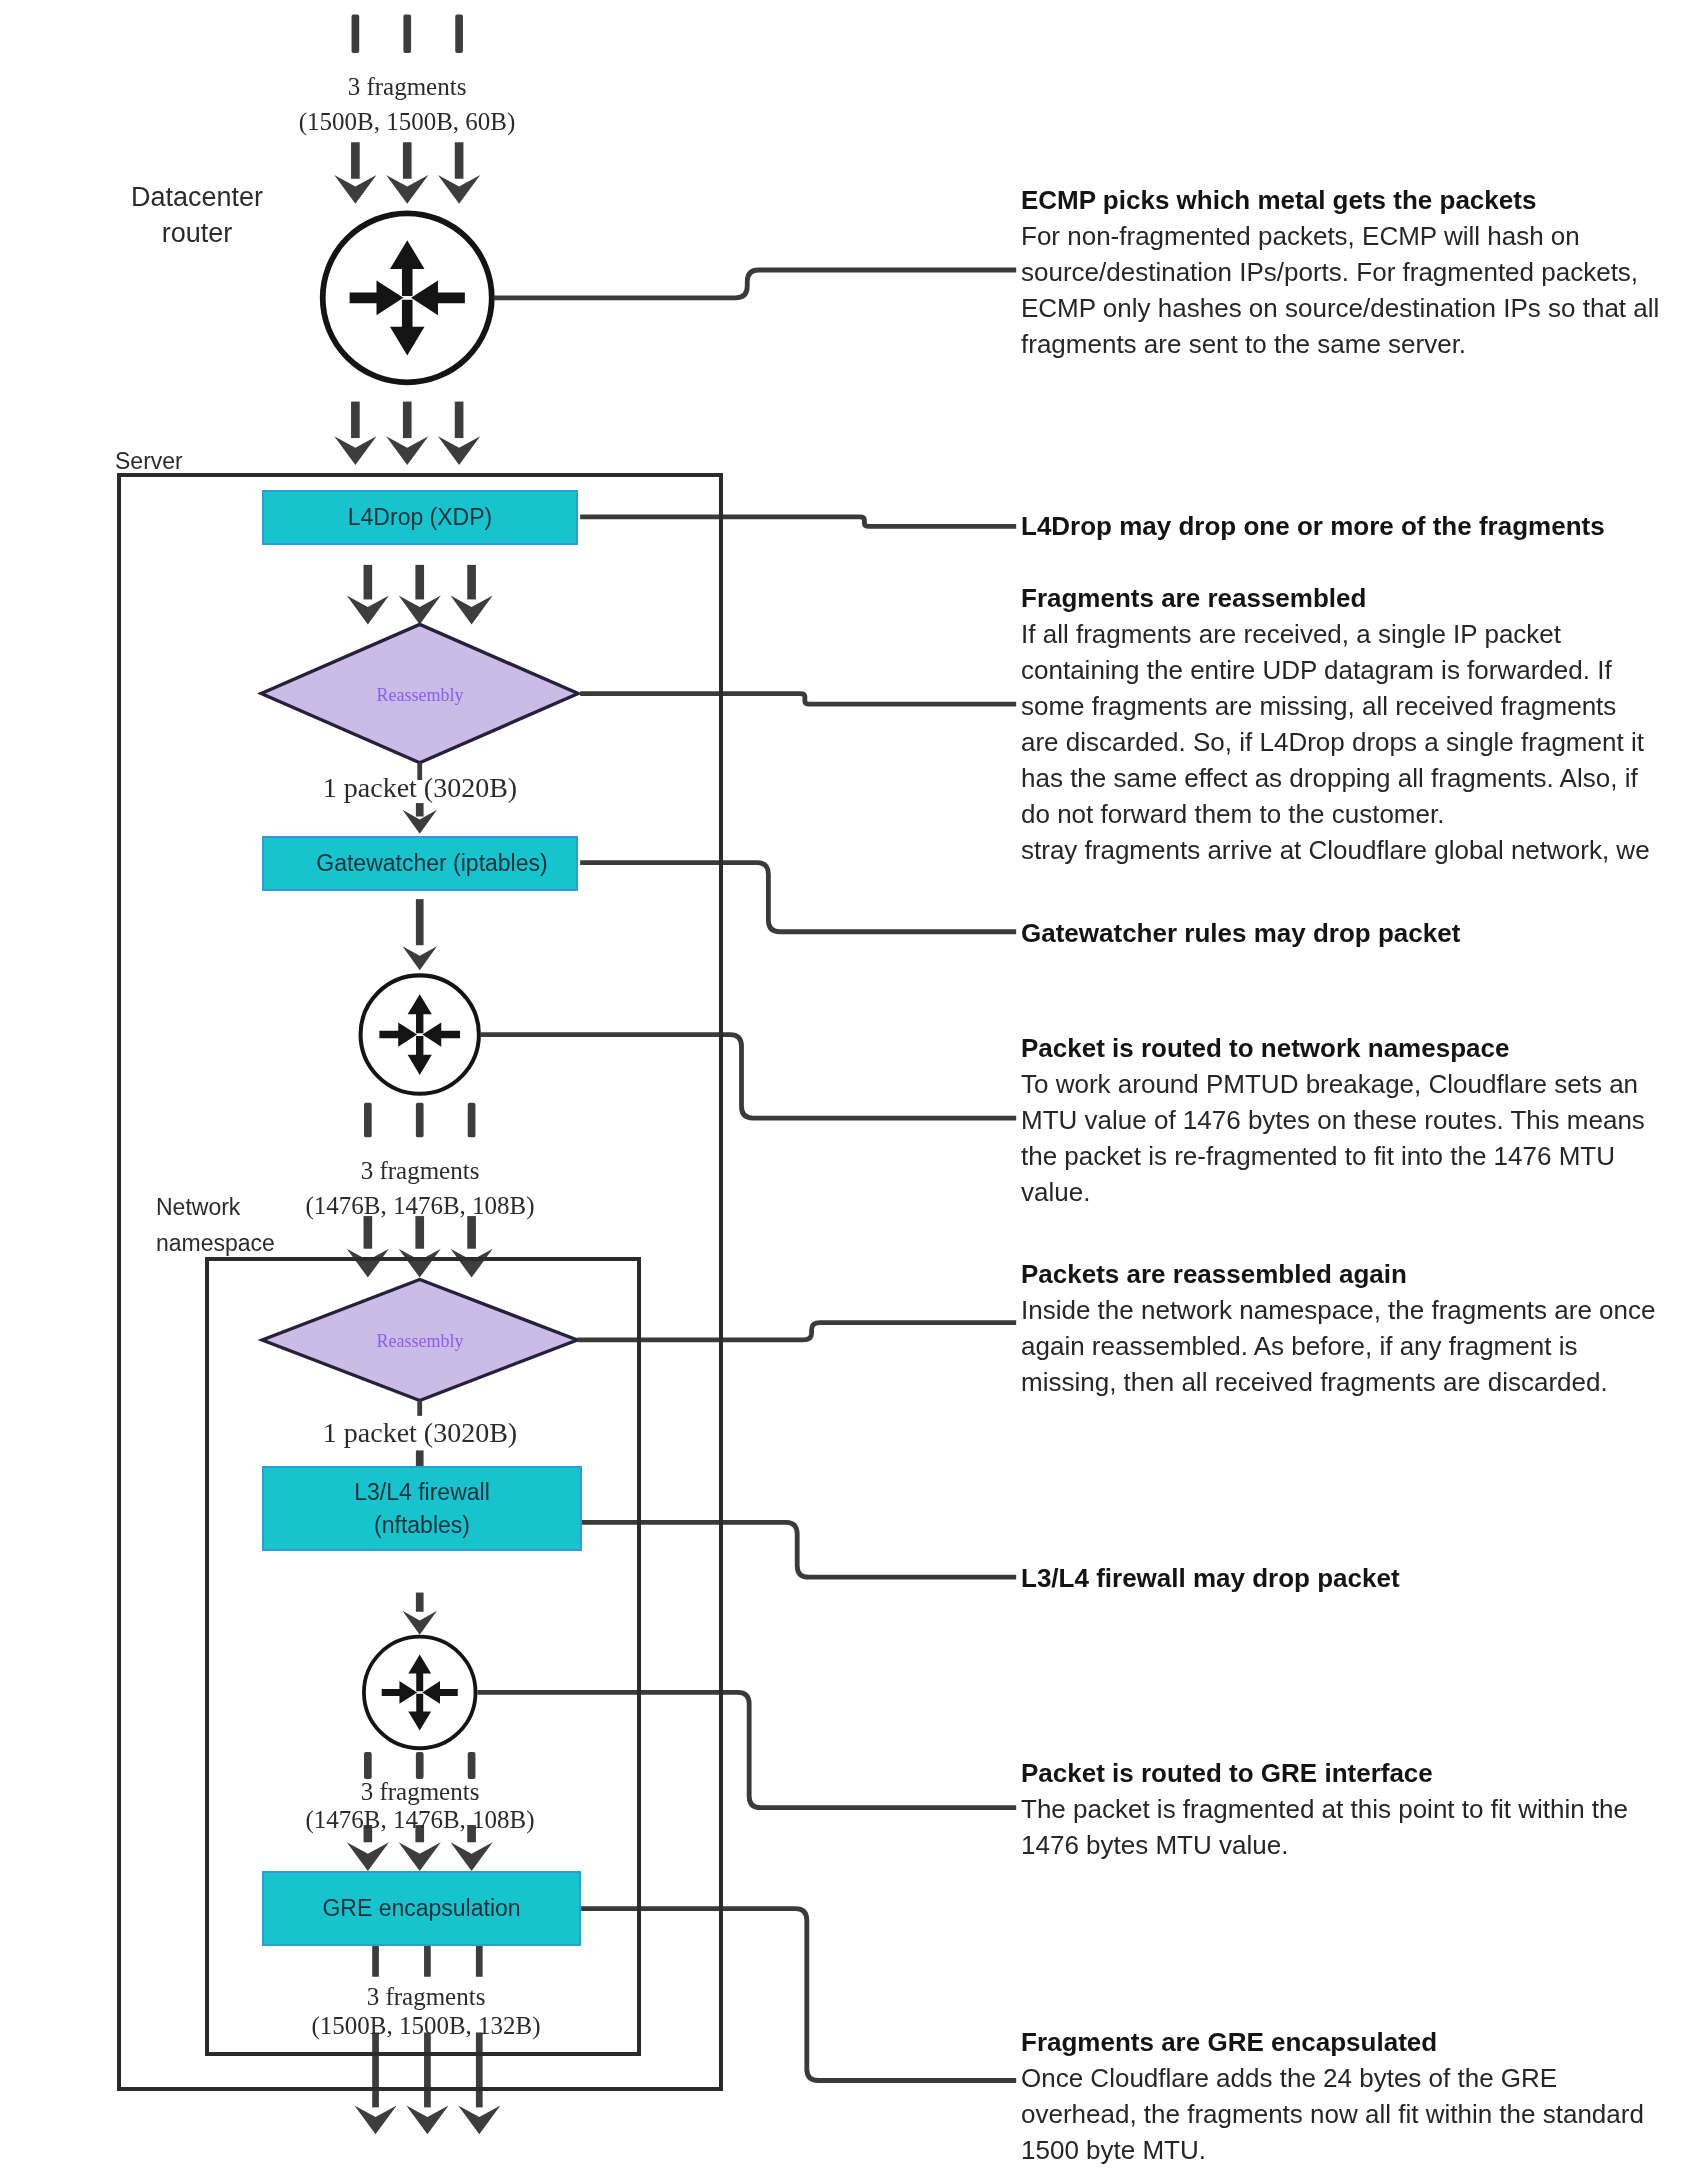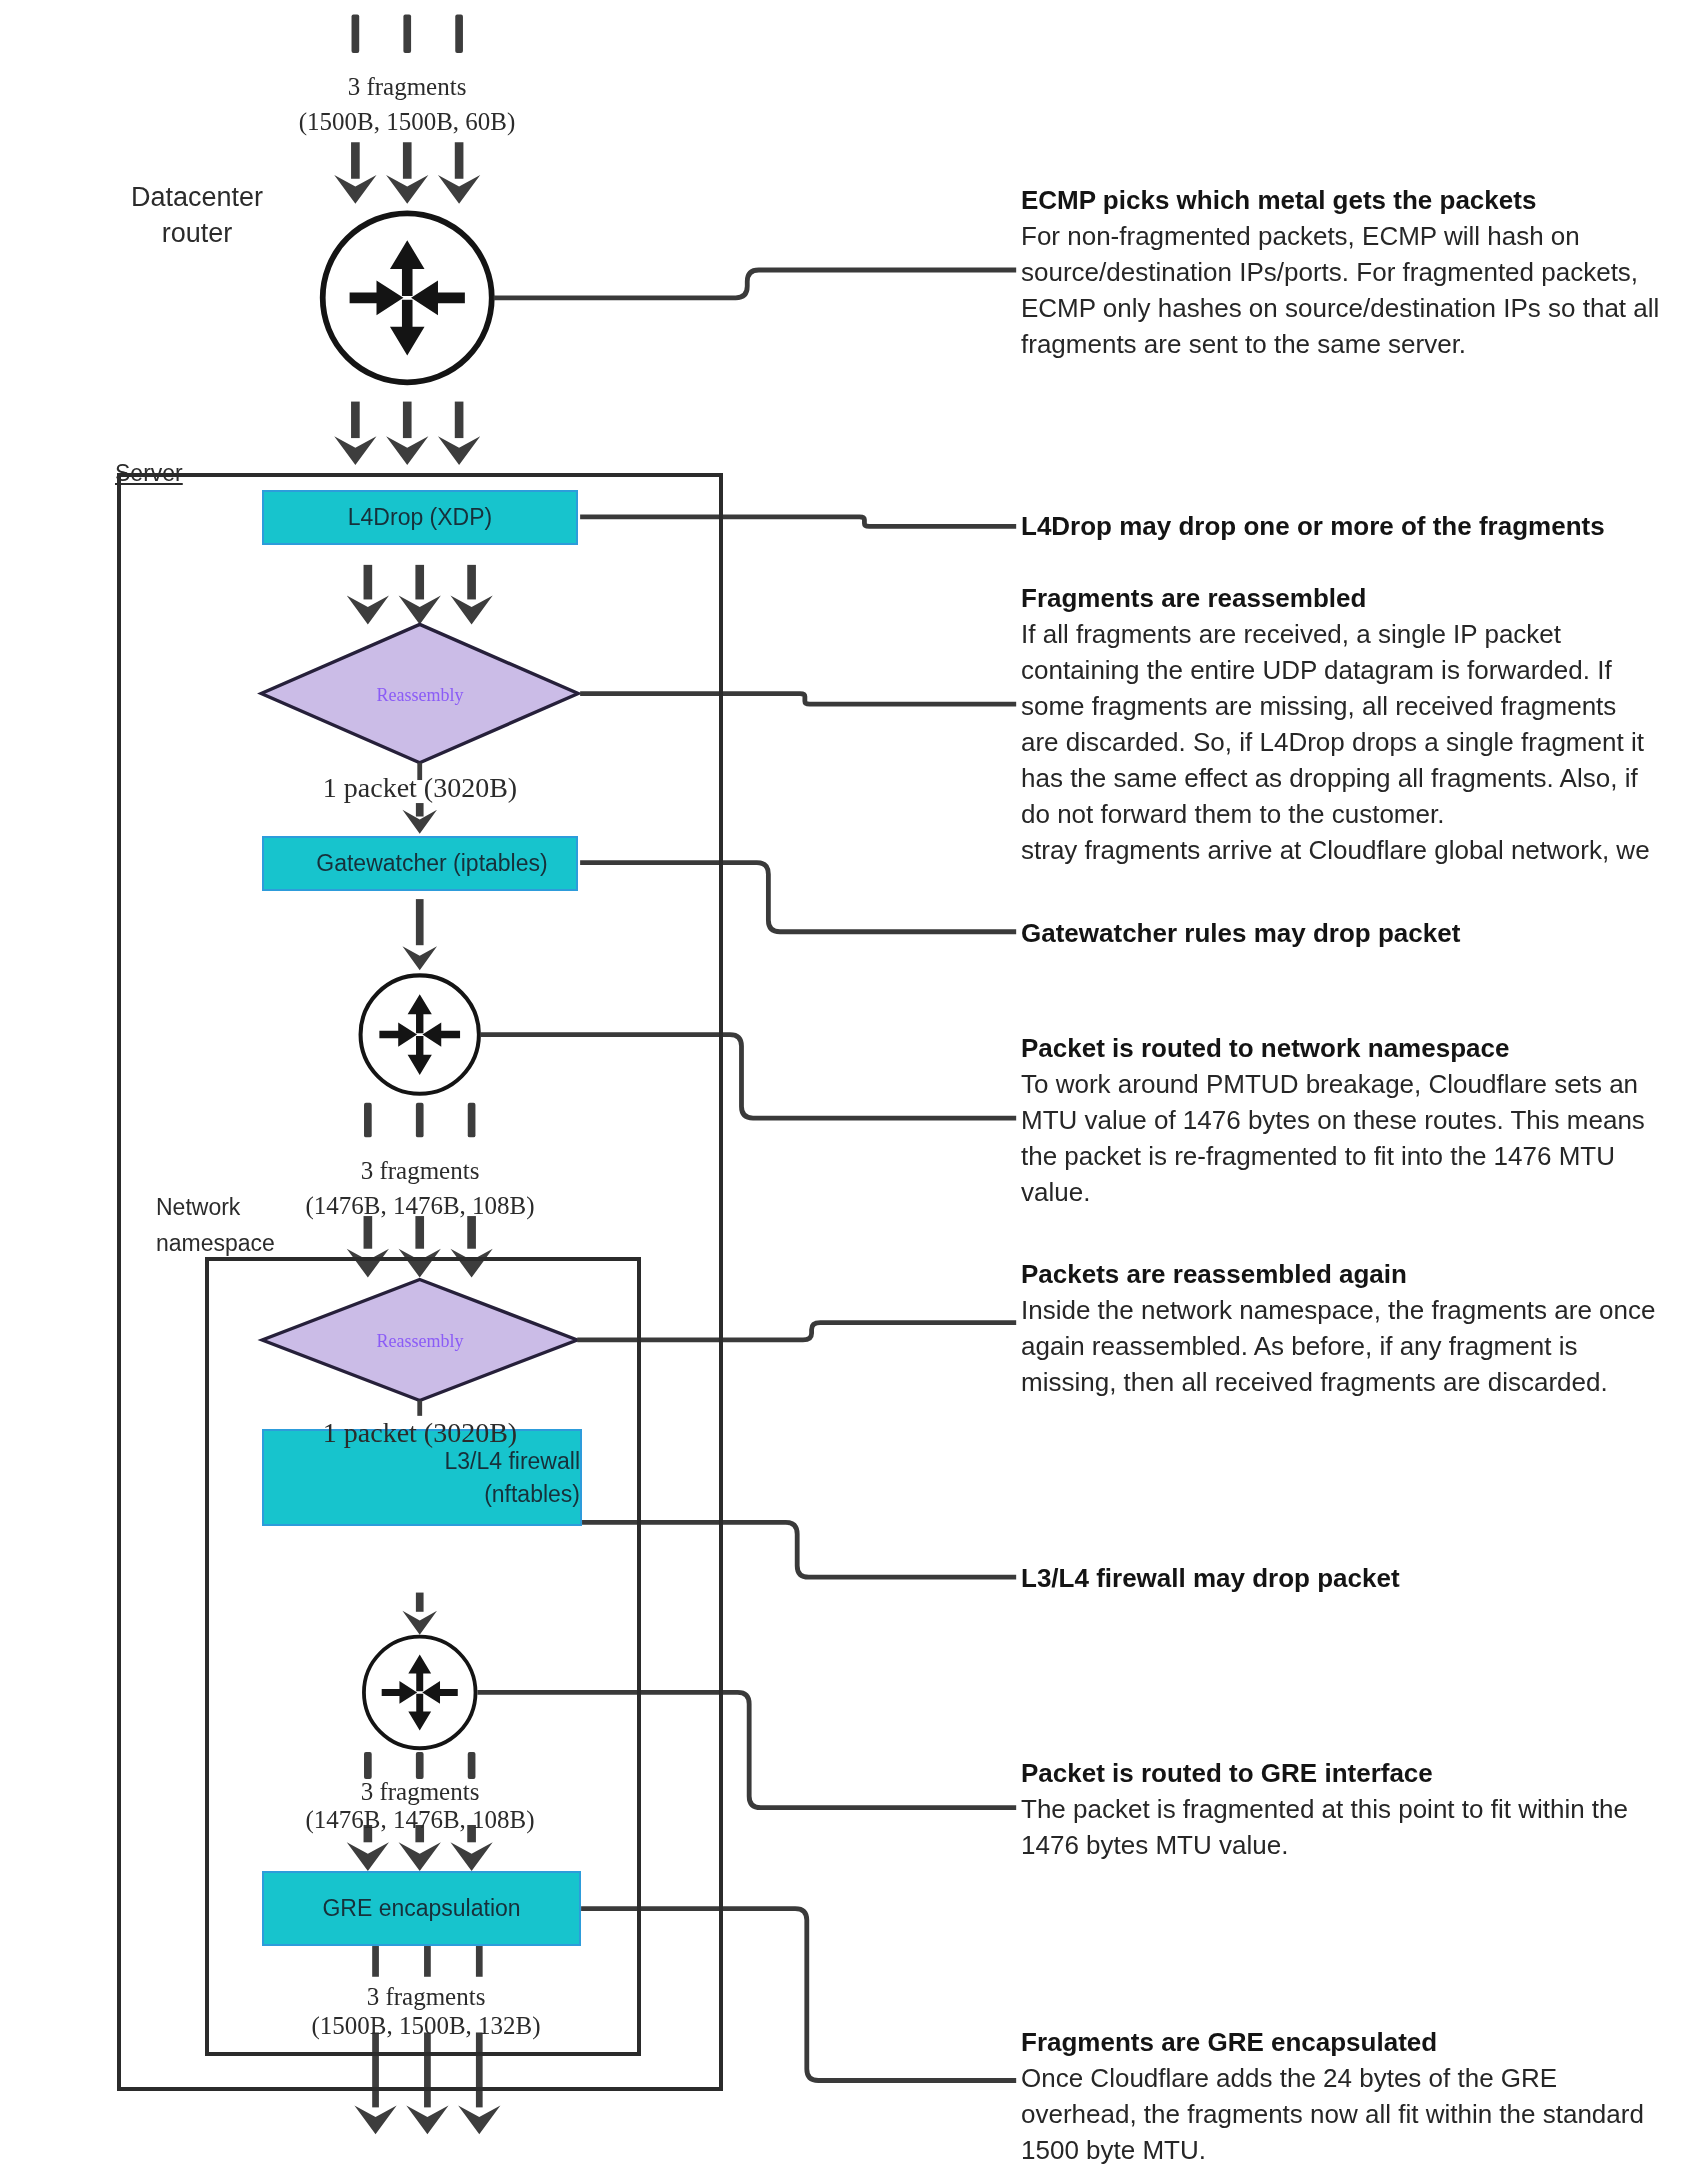--- a/index.html
+++ b/index.html
@@ -179,21 +179,21 @@
 
   <div class="frame" style="left:117px;top:473px;width:606px;height:1618px;"></div>
   <div class="frame" style="left:205px;top:1257px;width:436px;height:799px;"></div>
 
   <div class="box" style="left:262px;top:490px;width:316px;height:55px;align-items:center;">
     <span>L4Drop (XDP)</span>
   </div>
   <div class="box" style="left:262px;top:836px;width:316px;height:55px;padding-left:24px;">
     <span>Gatewatcher (iptables)</span>
   </div>
-  <div class="box" style="left:262px;top:1429px;width:320px;height:97px;align-items:flex-end;">
+  <div class="box" style="left:262px;top:1466px;width:320px;height:85px;">
     <span>L3/L4 firewall</span>
     <span>(nftables)</span>
   </div>
   <div class="box" style="left:262px;top:1871px;width:319px;height:75px;">
     <span>GRE encapsulation</span>
   </div>
 
   <div class="abs ctr diamond-label" style="left:420px;top:695px;">Reassembly</div>
   <div class="abs ctr diamond-label" style="left:420px;top:1341px;">Reassembly</div>
 
@@ -211,21 +211,21 @@
   <div class="abs ctr flow-label" style="left:420px;top:1819px;">(1476B, 1476B, 108B)</div>
 
   <div class="abs ctr flow-label" style="left:426px;top:1996px;">3 fragments</div>
   <div class="abs ctr flow-label" style="left:426px;top:2025px;">(1500B, 1500B, 132B)</div>
 
   <div class="abs side-label" style="left:101px;top:179px;width:192px;text-align:center;">
     <div>Datacenter</div>
     <div>router</div>
   </div>
 
-  <div class="abs frame-label" style="left:115px;top:460px;text-decoration:underline;">Server</div>
+  <div class="abs frame-label" style="left:115px;top:448px;">Server</div>
 
   <div class="abs frame-label" style="left:156px;top:1189px;line-height:36px;">
     <div>Network</div>
     <div>namespace</div>
   </div>
 
   <div class="ann" style="top:182px;">
     <div class="ann-title">ECMP picks which metal gets the packets</div>
     <div class="ann-line">For non-fragmented packets, ECMP will hash on</div>
     <div class="ann-line">source/destination IPs/ports. For fragmented packets,</div>

